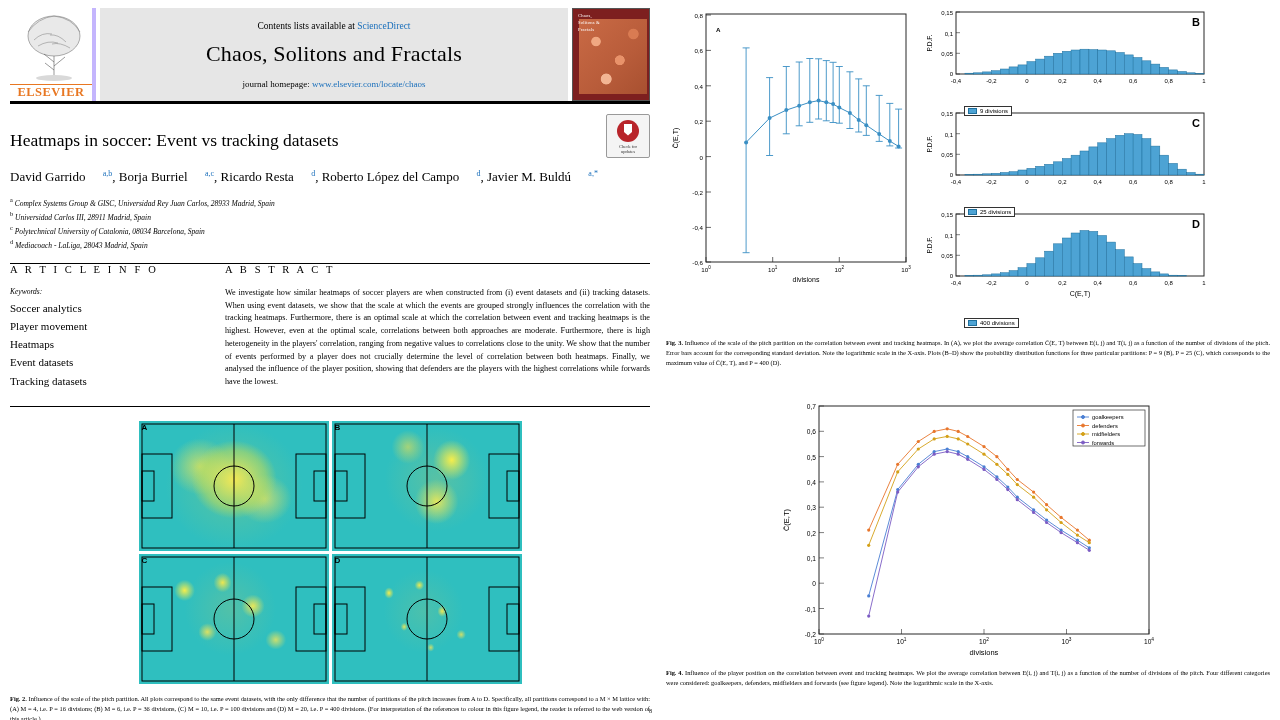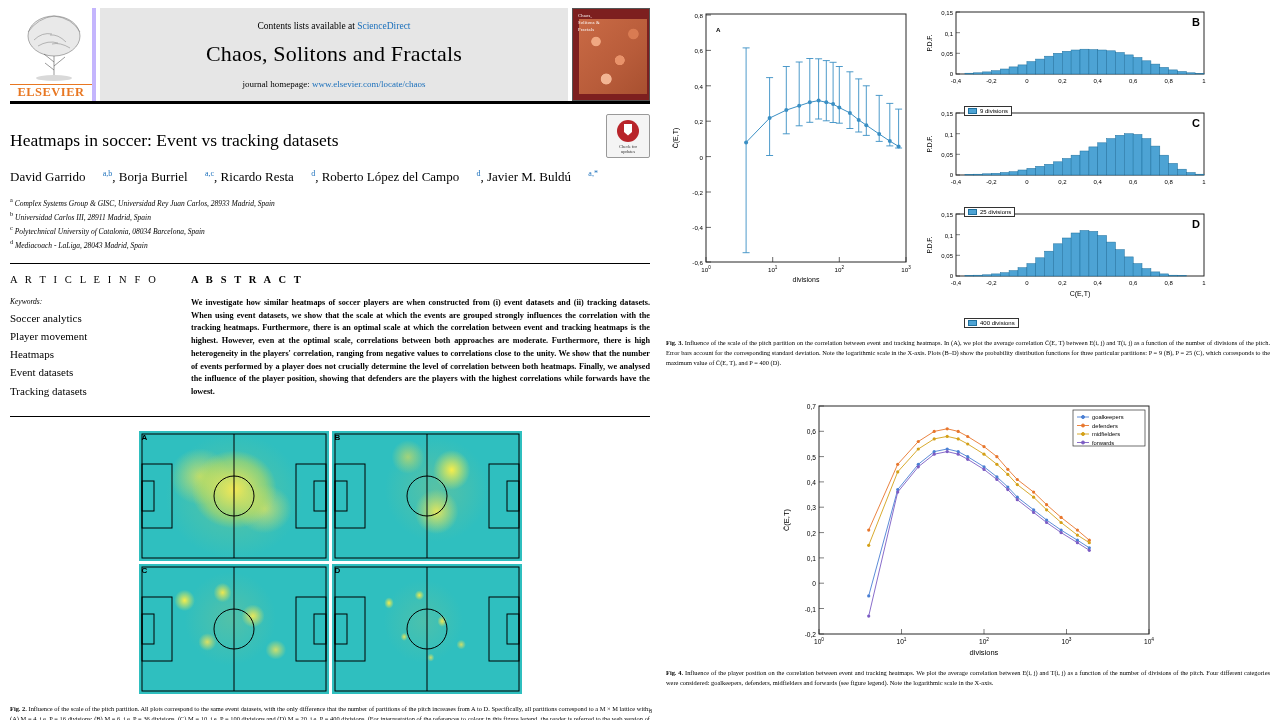--- a/index.html
+++ b/index.html
@@ -93,28 +93,28 @@
 
   .authors { font-size: 13px; margin: 10px 0 0; line-height: 1.4; }
   .authors sup, .aff sup { font-size: 8px; }
   .authors .aff-mark { color: #1a6fbb; padding-left: 14px; }
   .aff-list { margin-top: 8px; font-size: 7.5px; font-style: italic; line-height: 1.55; }
   .aff-list .aff-sup { font-style: normal; }
 
   .rule-full { border-top: 1px solid #000; margin: 12px 0 0; }
 
   
-  .info-abstract { display: flex; margin-top: 10px; gap: 6px; }
+  .info-abstract { display: flex; gap: 40px; }
   .article-info { width: 175px; }
   .sec-head {
     font-size: 10.5px; letter-spacing: 2.6px; margin-bottom: 12px;
   }
   .kw-label { font-size: 7.5px; font-style: italic; margin-bottom: 3px; }
   .kw-list { font-size: 11px; line-height: 1.65; }
-  .abstract-col { flex: 1; font-weight: bold; }
+  .abstract-col { flex: 1; }
   .abstract-text {
     font-size: 8.2px; line-height: 1.55; text-align: justify;
   }
   .rule-mid { border-top: 1px solid #000; margin: 16px 0 0; }
 
   
   .fig2-wrap { margin-top: 14px; display: flex; justify-content: center; }
   .fig2-grid {
     display: grid; grid-template-columns: 190px 190px; grid-template-rows: 130px 130px;
     gap: 3px;

